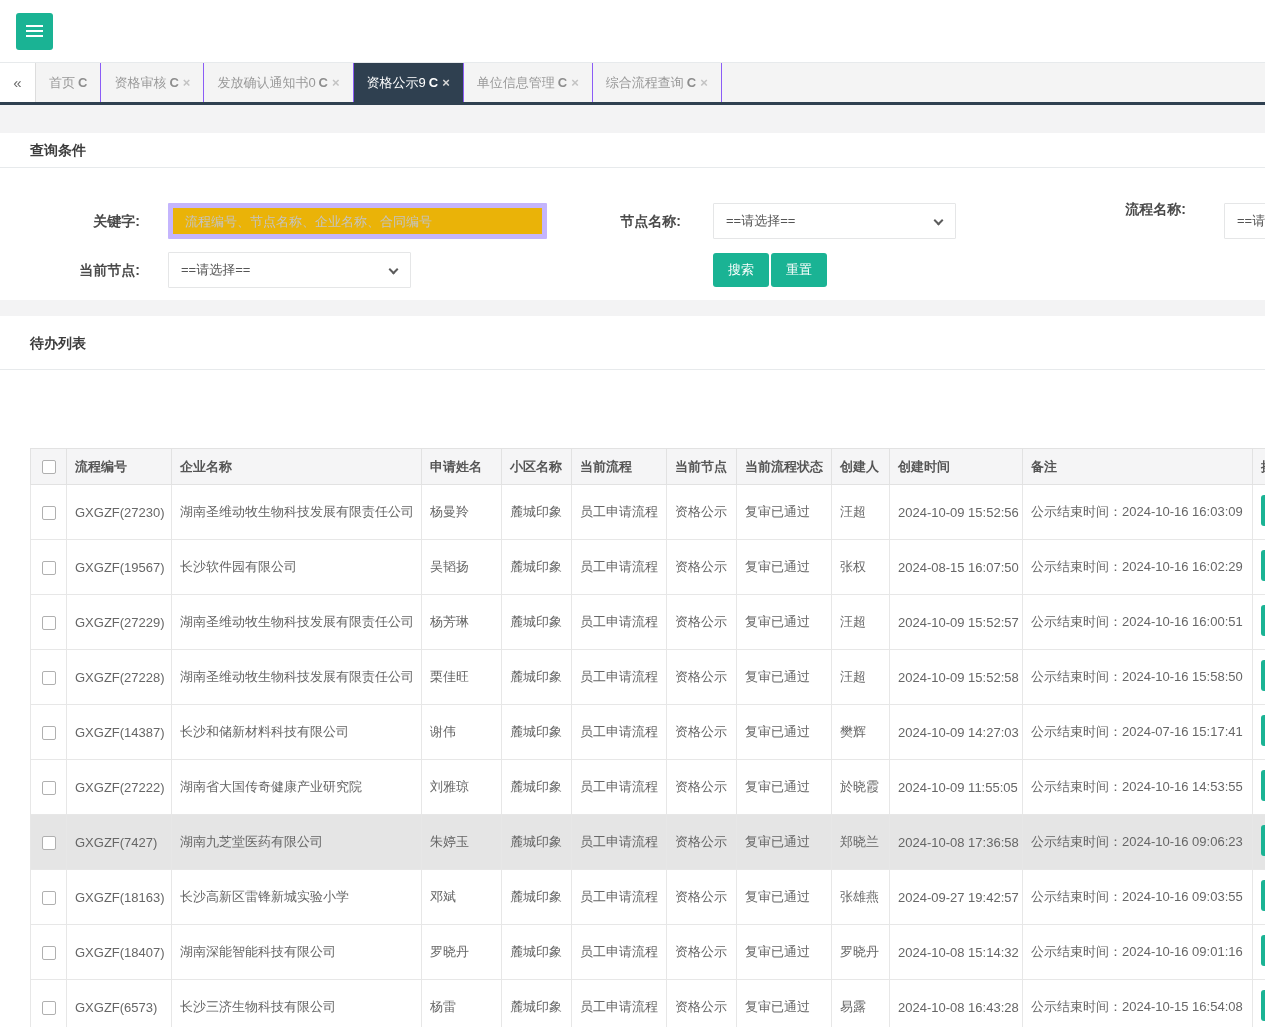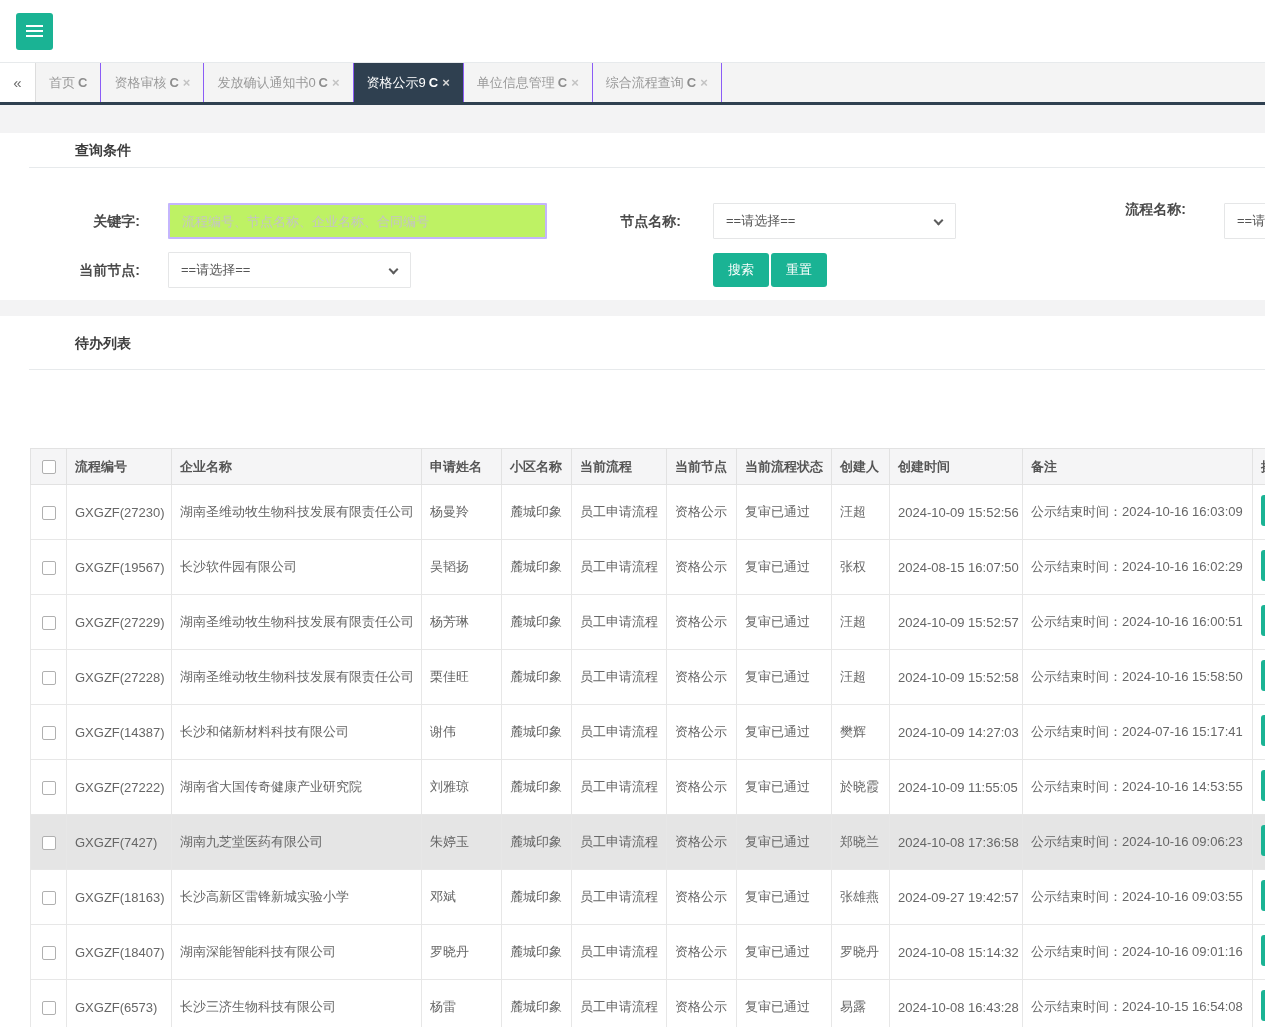--- a/index.html
+++ b/index.html
@@ -53,36 +53,35 @@
   .tab.active .tab-close { color: #d8d8d8; }
 
   
   .gap { background: #f3f3f4; }
   .gap1 { height: 28px; }
   .gap2 { height: 16px; }
 
   
   .panel { background: #fff; }
   .panel-title {
-    padding-left: 46px; font-size: 14px; font-weight: 700; color: #3c3c3c;
+    padding-left: 30px; font-size: 14px; font-weight: 700; color: #3c3c3c;
     border-bottom: 1px solid #e7eaec;
-    margin-left: 29px;
   }
   .panel-q .panel-title { height: 35px; line-height: 35px; }
   .panel-t .panel-title { height: 54px; line-height: 54px; }
 
   
   .form-body { position: relative; height: 132px; }
   .f-label {
     position: absolute; display: block; text-align: right;
     font-size: 14px; font-weight: 700; color: #4a4a4a; line-height: 36px; white-space: nowrap;
   }
   .f-input {
-    position: absolute; height: 36px; border: 2px solid #c4b5fd; border-radius: 1px;
-    padding: 0 12px; font-size: 13px; color: #555; background: #bef264; outline: none;
+    position: absolute; height: 36px; border: 5px solid #c4b5fd; border-radius: 1px;
+    padding: 0 12px; font-size: 13px; color: #555; background: #eab308; outline: none;
     font-family: inherit;
   }
   .f-input::placeholder { color: #c4c4c4; }
   .f-select {
     position: absolute; height: 36px; border: 1px solid #e5e6e7; border-radius: 1px;
     background: #fff; cursor: pointer; display: flex; align-items: center;
     padding: 0 12px; font-size: 13px; color: #555;
   }
   .f-select .chev {
     position: absolute; right: 13px; top: 13px; width: 7px; height: 7px;

